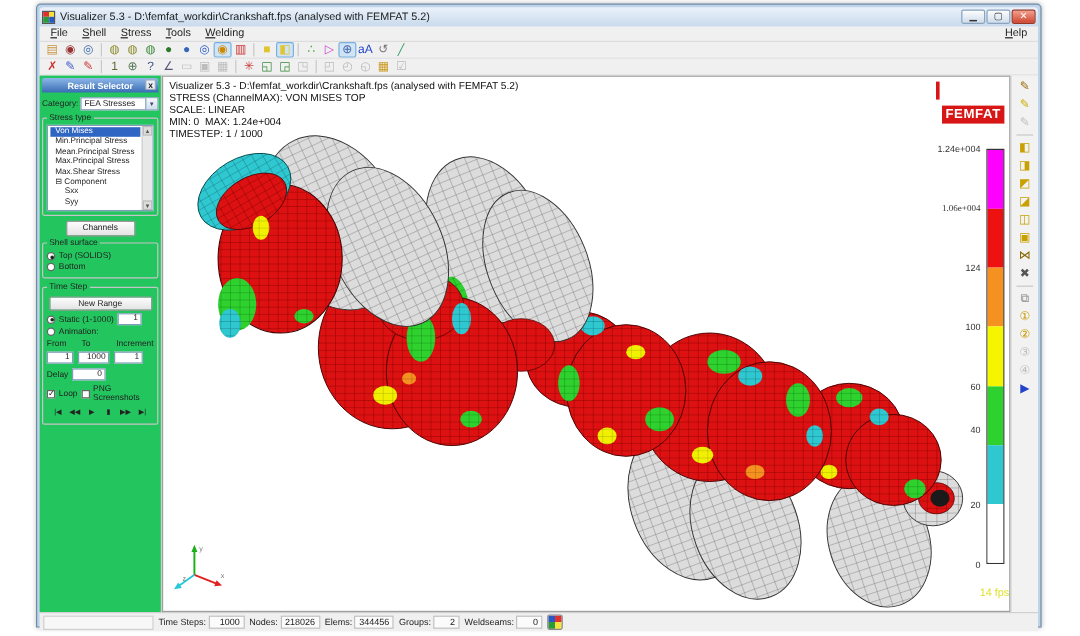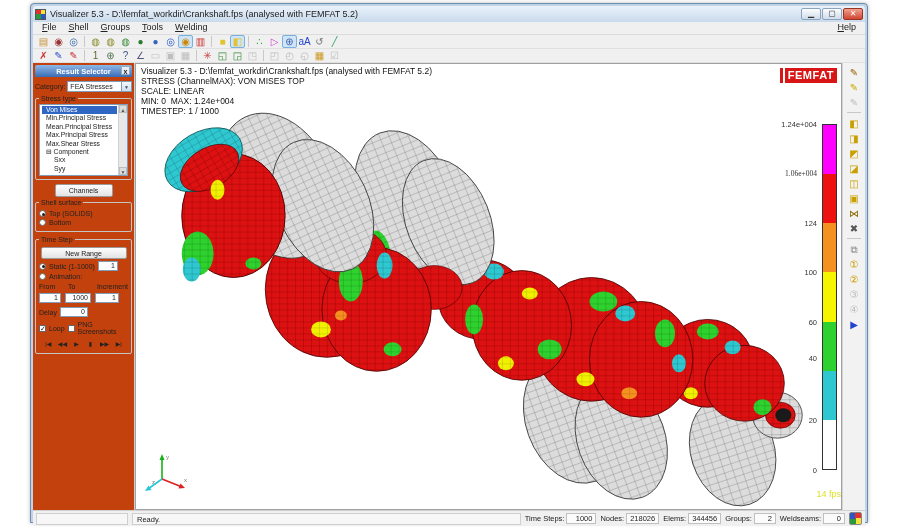--- a/index.html
+++ b/index.html
@@ -35,21 +35,21 @@
   .tbtn { width:15px; height:13px; font-size:10px; line-height:12px; text-align:center; border:1px solid transparent;
           border-radius:2px; overflow:hidden; }
   .tbtn.pressed { background:#cfe4f7; border-color:#7ab0dd; }
   .tbtn.disabled { color:#bdbdbd !important; }
   .tsep { width:1px; height:11px; background:#c8c8c8; margin:0 3px; }
 
   
   .client { display:flex; height:447px; background:#e9e9e9; }
 
   
-  .leftpanel { width:102px; background:#c2410c; border-right:1px solid #cfcfcf; padding:2px; font-size:7px; color:#222; }
+  .leftpanel { width:102px; background:#22c55e; border-right:1px solid #cfcfcf; padding:2px; font-size:7px; color:#222; }
   .rs-header { height:12px; background:linear-gradient(#8db7e8,#3a6db5); color:#fff; font-size:7.5px; font-weight:bold;
                display:flex; align-items:center; justify-content:center; border-radius:2px 2px 0 0; position:relative; }
   .rs-close { position:absolute; right:2px; top:1px; width:9px; height:9px; font-size:7px; line-height:9px;
               text-align:center; color:#222; background:#e8eef6; border:1px solid #9ab; border-radius:1px; }
   .cat-row { display:flex; align-items:center; gap:2px; margin:4px 0 3px 0; }
   .combo { flex:1; height:11px; background:#fff; border:1px solid #7f9db9; display:flex; align-items:center; }
   .combo-val { flex:1; padding-left:2px; font-size:7px; white-space:nowrap; overflow:hidden; }
   .combo-btn { width:10px; height:100%; background:linear-gradient(#f4f8fc,#cfdef0); border-left:1px solid #7f9db9;
                font-size:5px; line-height:10px; text-align:center; color:#446; }
   fieldset { border:1px solid #c5c5c5; border-radius:2px; margin-bottom:4px; padding:2px 3px 3px 3px; }
@@ -75,21 +75,21 @@
   .grid3 { display:flex; gap:4px; margin-top:3px; }
   .grid3 > div { flex:1; text-align:left; }
   .media-row { display:flex; justify-content:center; gap:3px; margin-top:5px; }
   .mbtn { min-width:11px; height:10px; font-size:6px; line-height:9px; text-align:center; color:#222; padding:0 1px; }
 
   
   .viewport { flex:1; background:#ffffff; position:relative; border:1px solid #a0a0a0; overflow:hidden; }
   .vp-header { position:absolute; left:5px; top:2px; font-size:8.5px; line-height:10px; color:#111; white-space:pre; z-index:5; }
   .femfat { position:absolute; top:4px; right:4px; display:flex; gap:2px; z-index:5; }
   .femfat-bar { width:3px; height:15px; background:#d81616; }
-  .femfat-box { background:#d81616; color:#fff; font-weight:bold; font-size:11px; line-height:15px; padding:0 3px; letter-spacing:.5px; }
+  .femfat-box { background:#d81616; color:#fff; font-weight:bold; font-size:11px; line-height:15px; padding:0 3px; letter-spacing:.5px;margin-top:20px; }
   .cb-wrap { position:absolute; top:56px; right:4px; width:70px; height:356px; z-index:5; }
   .cbar { position:absolute; right:0; top:4px; width:15px; height:346px; border:1px solid #333; display:flex; flex-direction:column; }
   .cbar > div { flex:1; }
   .cb-label { position:absolute; right:20px; font-size:7.5px; color:#333; white-space:nowrap; }
   .fps { position:absolute; right:0; bottom:10px; font-size:9px; color:#e0e02c; z-index:5; }
   .triad { position:absolute; left:8px; bottom:16px; z-index:5; }
   .model { position:absolute; inset:0; width:100%; height:100%; }
 
   
   .righttoolbar { width:23px; background:#f2f2f2; border-left:1px solid #d5d5d5; display:flex; flex-direction:column;
@@ -126,21 +126,21 @@
     <span class="winbtns">
       <span class="winbtn">▁</span>
       <span class="winbtn">▢</span>
       <span class="winbtn close">✕</span>
     </span>
   </div>
 
   <div class="menubar">
     <span class="menu-item">File</span>
     <span class="menu-item">Shell</span>
-    <span class="menu-item">Groups</span>
+    <span class="menu-item">Stress</span>
     <span class="menu-item">Tools</span>
     <span class="menu-item">Welding</span>
     <span class="menu-item menu-help">Help</span>
   </div>
 
   <div class="toolbar">
       <span class="tbtn" style="color: rgb(200, 148, 64);">▤</span>
       <span class="tbtn" style="color: rgb(153, 51, 51);">◉</span>
       <span class="tbtn" style="color: rgb(51, 102, 170);">◎</span>
       <span class="tsep"></span>
@@ -435,21 +435,20 @@
         <span class="rbtn" style="color: rgb(204, 153, 0);">①</span>
         <span class="rbtn" style="color: rgb(204, 153, 0);">②</span>
         <span class="rbtn disabled" style="color: rgb(187, 187, 187);">③</span>
         <span class="rbtn disabled" style="color: rgb(187, 187, 187);">④</span>
         <span class="rbtn" style="color: rgb(34, 68, 204);">▶</span>
       </div>
   </div>
 
   <div class="statusbar">
     <span class="sb-cell sb-left"></span>
-    <span class="sb-cell sb-ready">Ready.</span>
     <span class="sb-field">
       <span>Time Steps:</span>
       <span class="sb-val">1000</span>
     </span>
     <span class="sb-field">
       <span>Nodes:</span>
       <span class="sb-val">218026</span>
     </span>
     <span class="sb-field">
       <span>Elems:</span>

